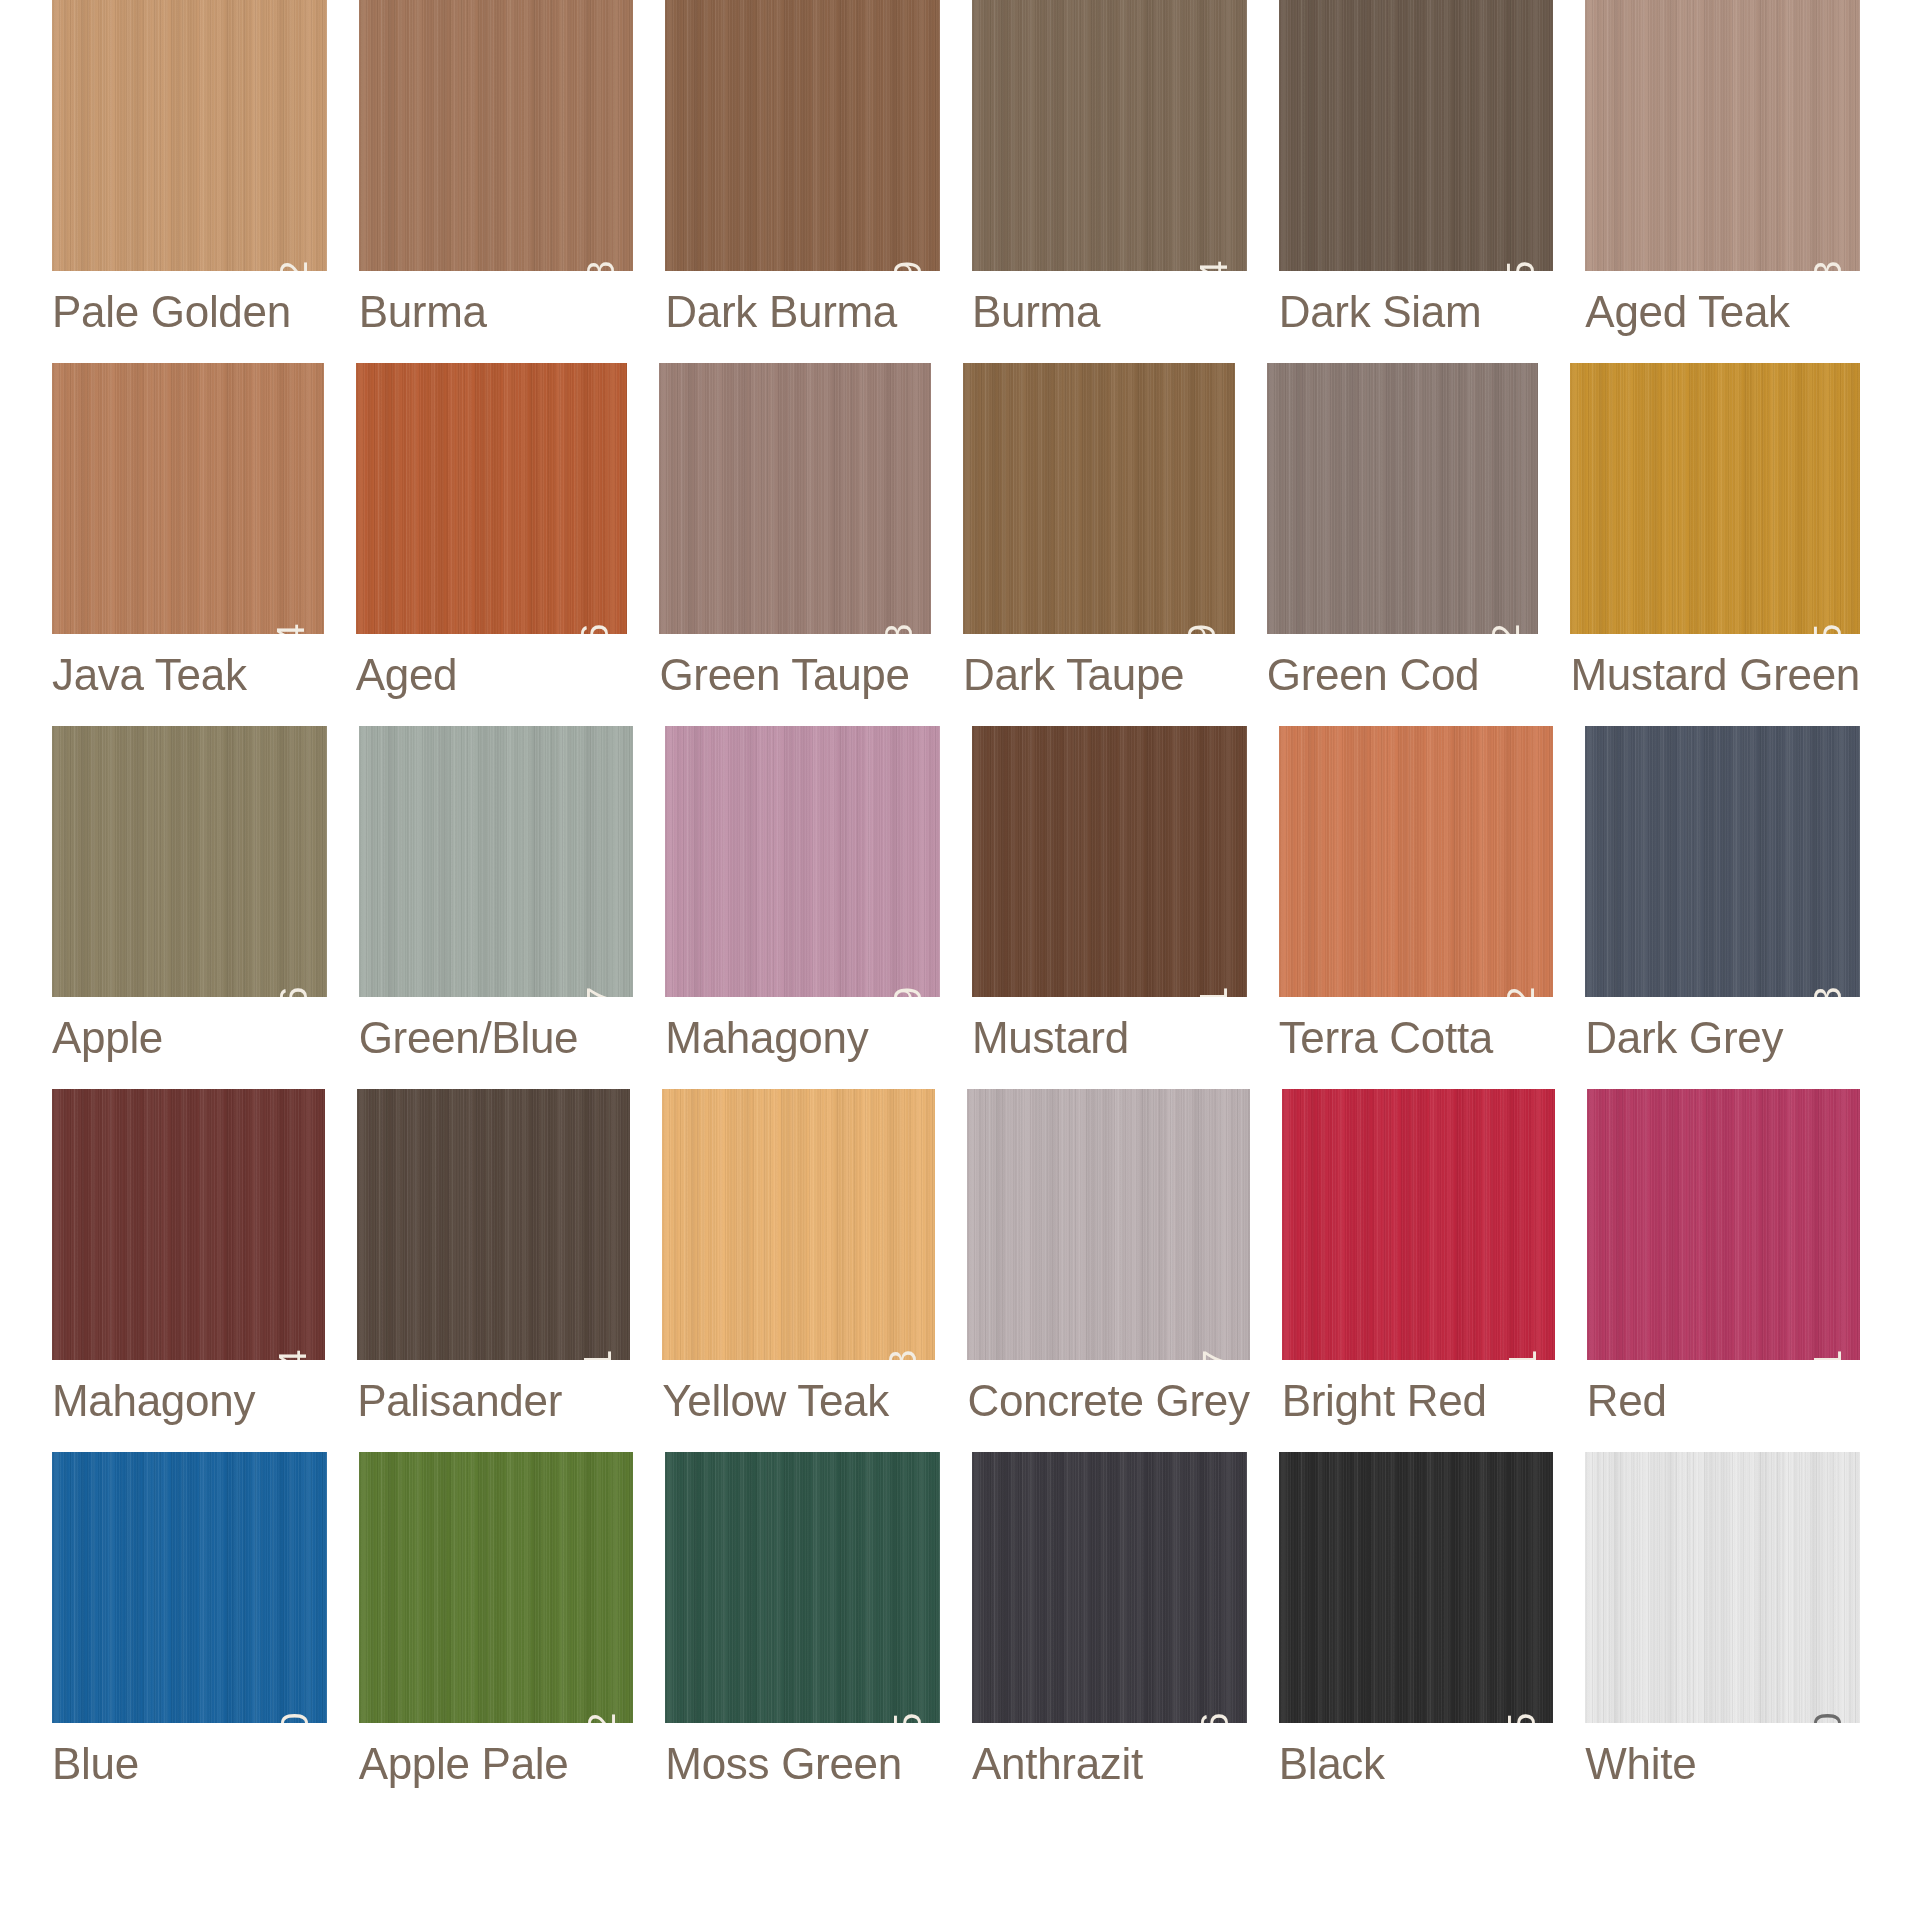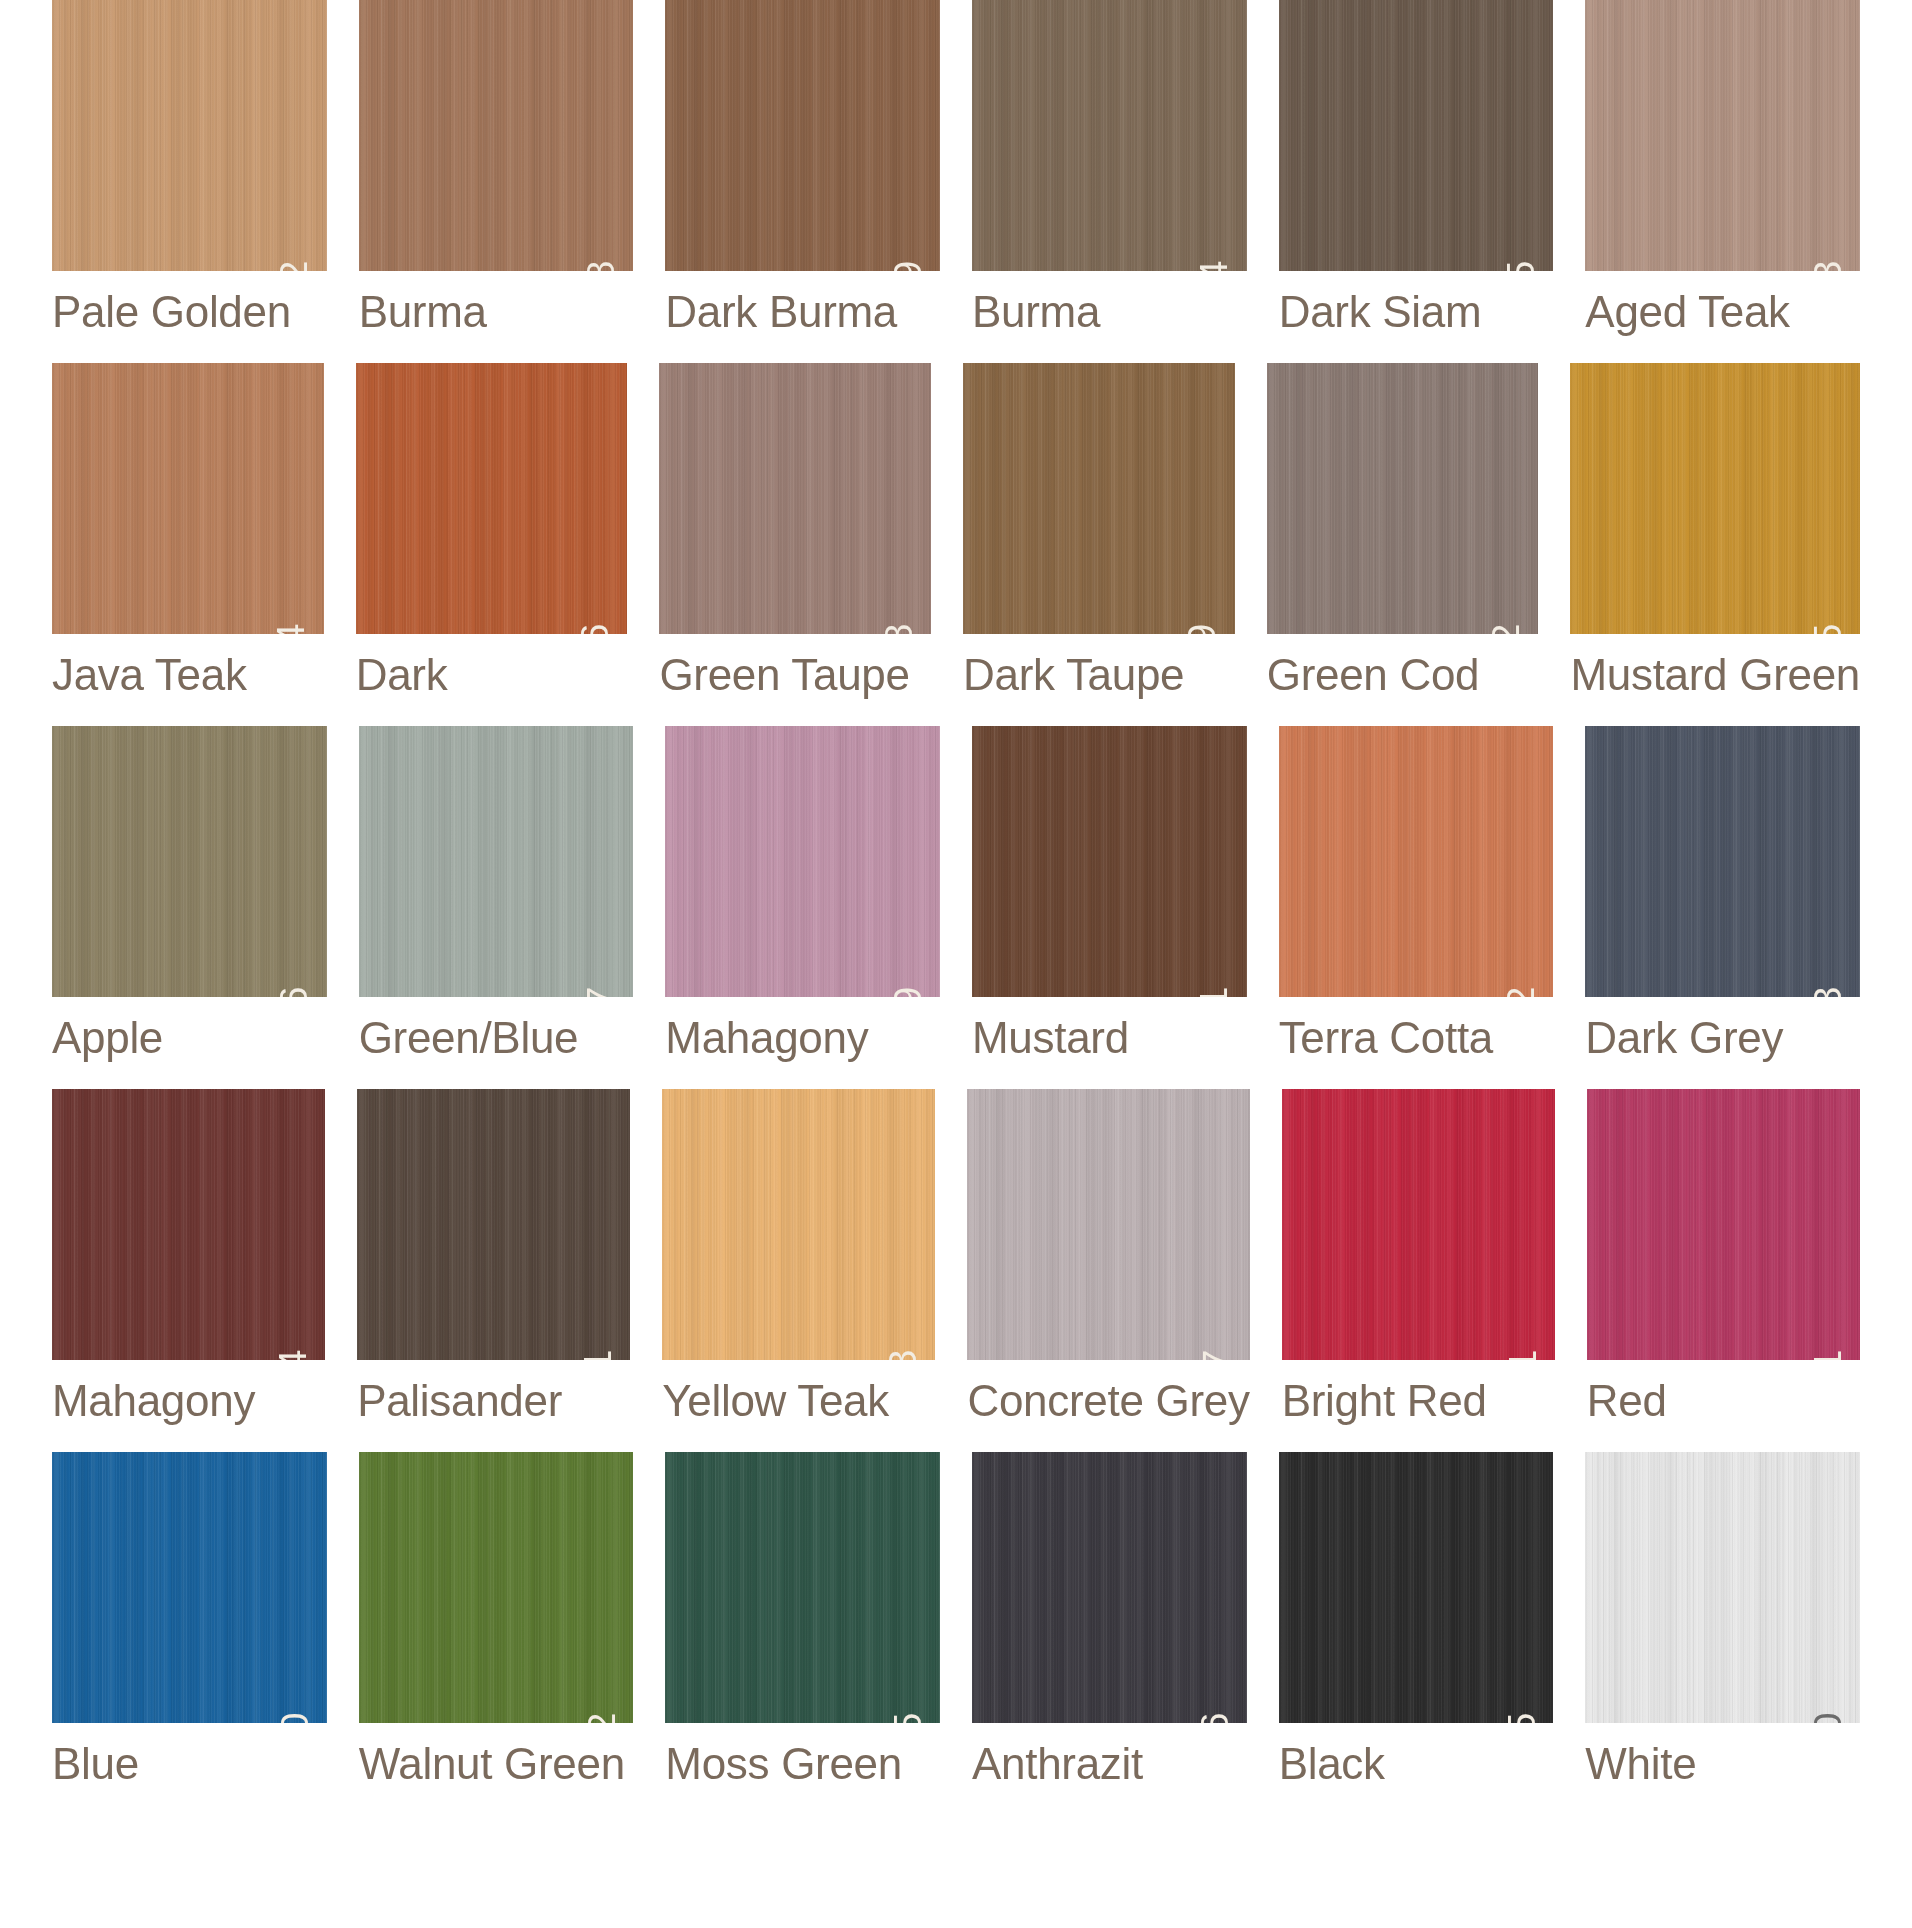--- a/index.html
+++ b/index.html
@@ -131,21 +131,21 @@
           <div class="grain"></div>
           <div class="code light">C 24</div>
         </div>
         <div class="name">Java Teak</div>
       </div>
       <div class="cell">
         <div class="swatch" style="background-color: rgb(184, 92, 51);">
           <div class="grain"></div>
           <div class="code light">C 26</div>
         </div>
-        <div class="name">Dark</div>
+        <div class="name">Aged</div>
       </div>
       <div class="cell">
         <div class="swatch" style="background-color: rgb(156, 127, 117);">
           <div class="grain"></div>
           <div class="code light">C 28</div>
         </div>
         <div class="name">Green Taupe</div>
       </div>
       <div class="cell">
         <div class="swatch" style="background-color: rgb(138, 104, 69);">
@@ -263,21 +263,21 @@
           <div class="grain"></div>
           <div class="code light">C 5010</div>
         </div>
         <div class="name">Blue</div>
       </div>
       <div class="cell">
         <div class="swatch" style="background-color: rgb(92, 122, 49);">
           <div class="grain"></div>
           <div class="code light">C 6002</div>
         </div>
-        <div class="name">Walnut Green</div>
+        <div class="name">Apple Pale</div>
       </div>
       <div class="cell">
         <div class="swatch" style="background-color: rgb(47, 86, 72);">
           <div class="grain"></div>
           <div class="code light">C 6005</div>
         </div>
         <div class="name">Moss Green</div>
       </div>
       <div class="cell">
         <div class="swatch" style="background-color: rgb(59, 57, 64);">

